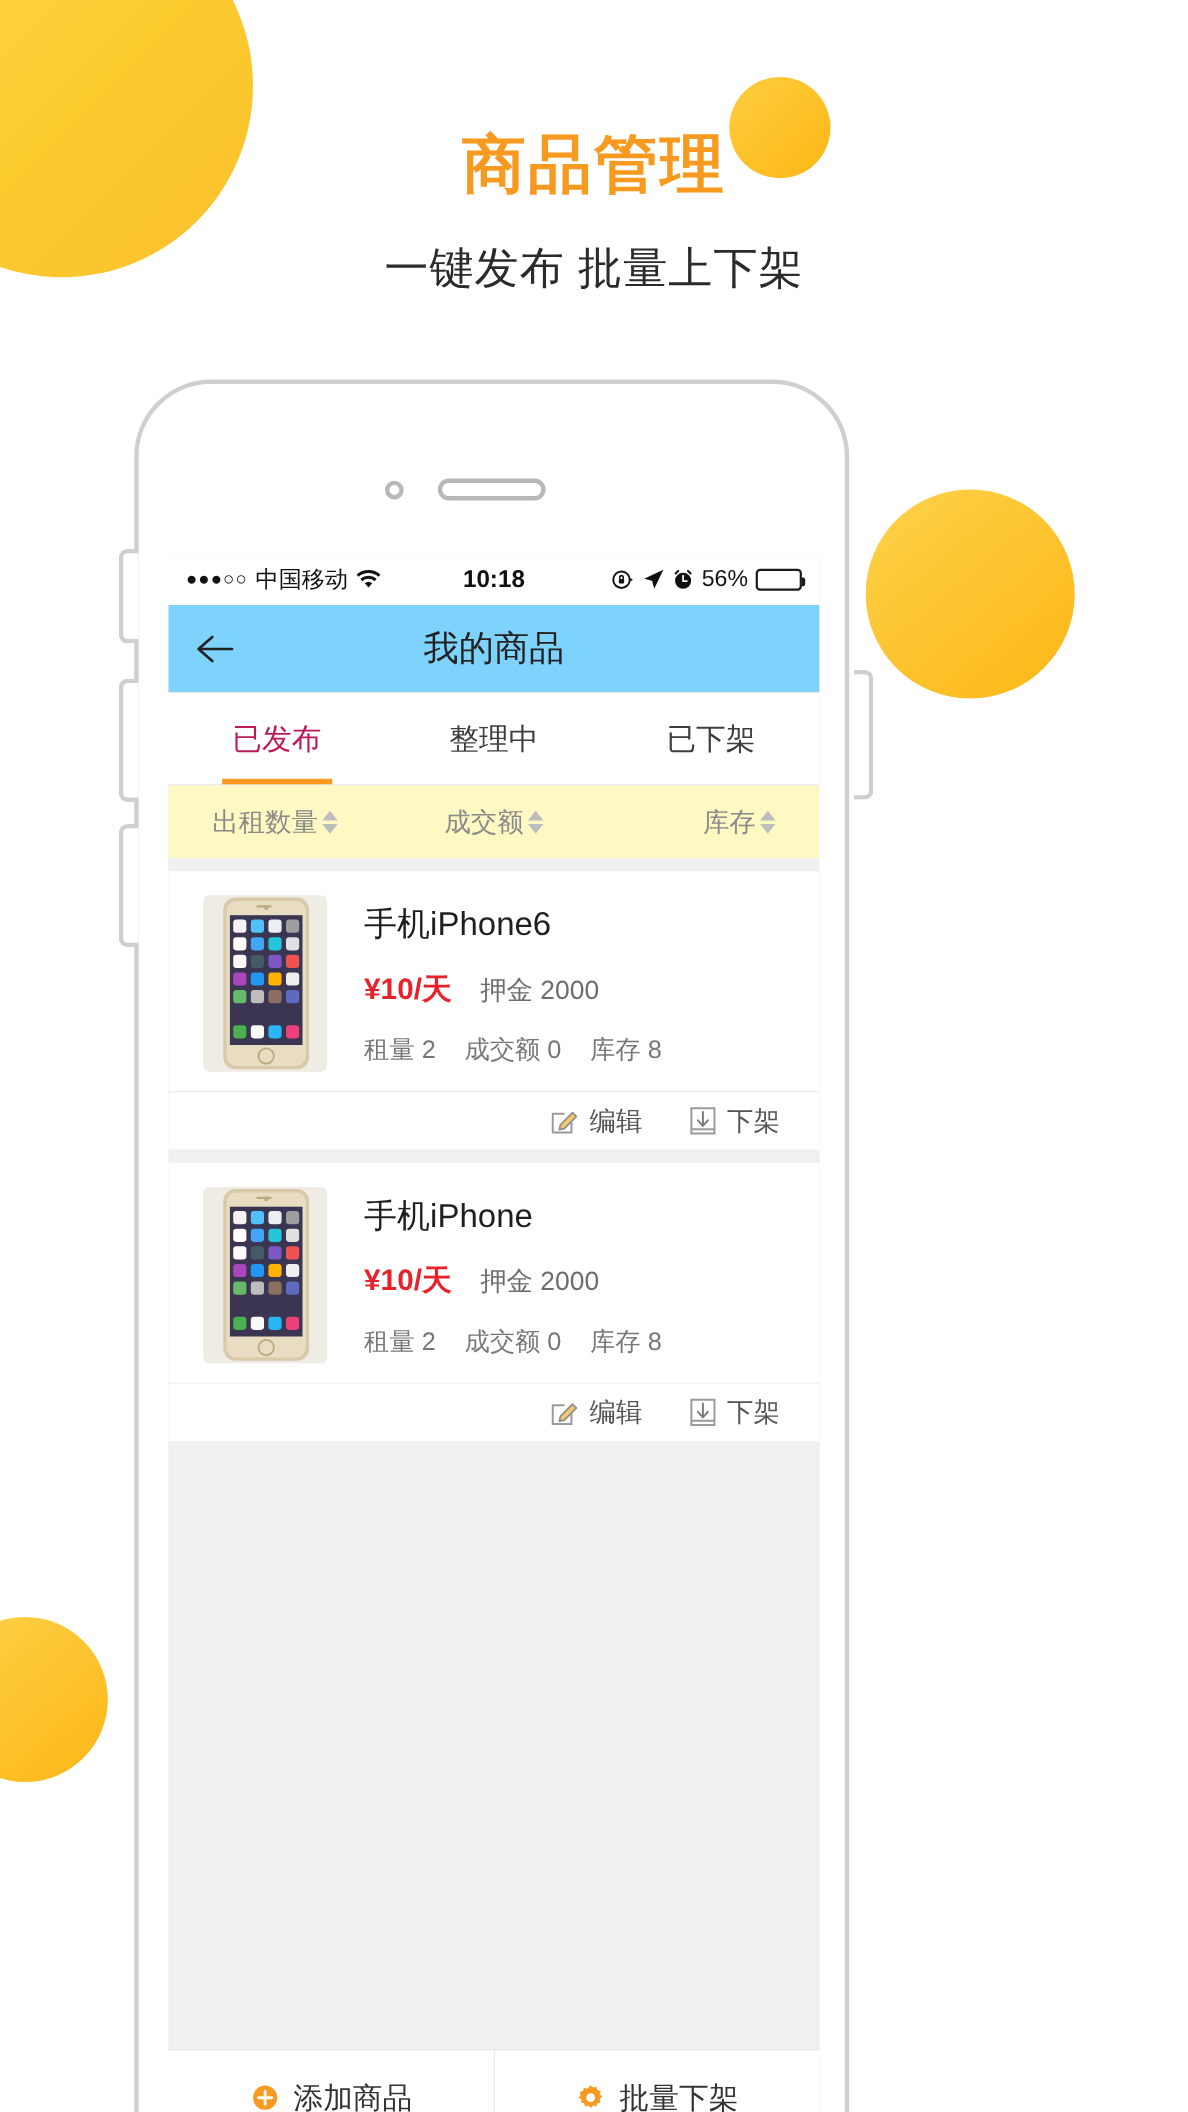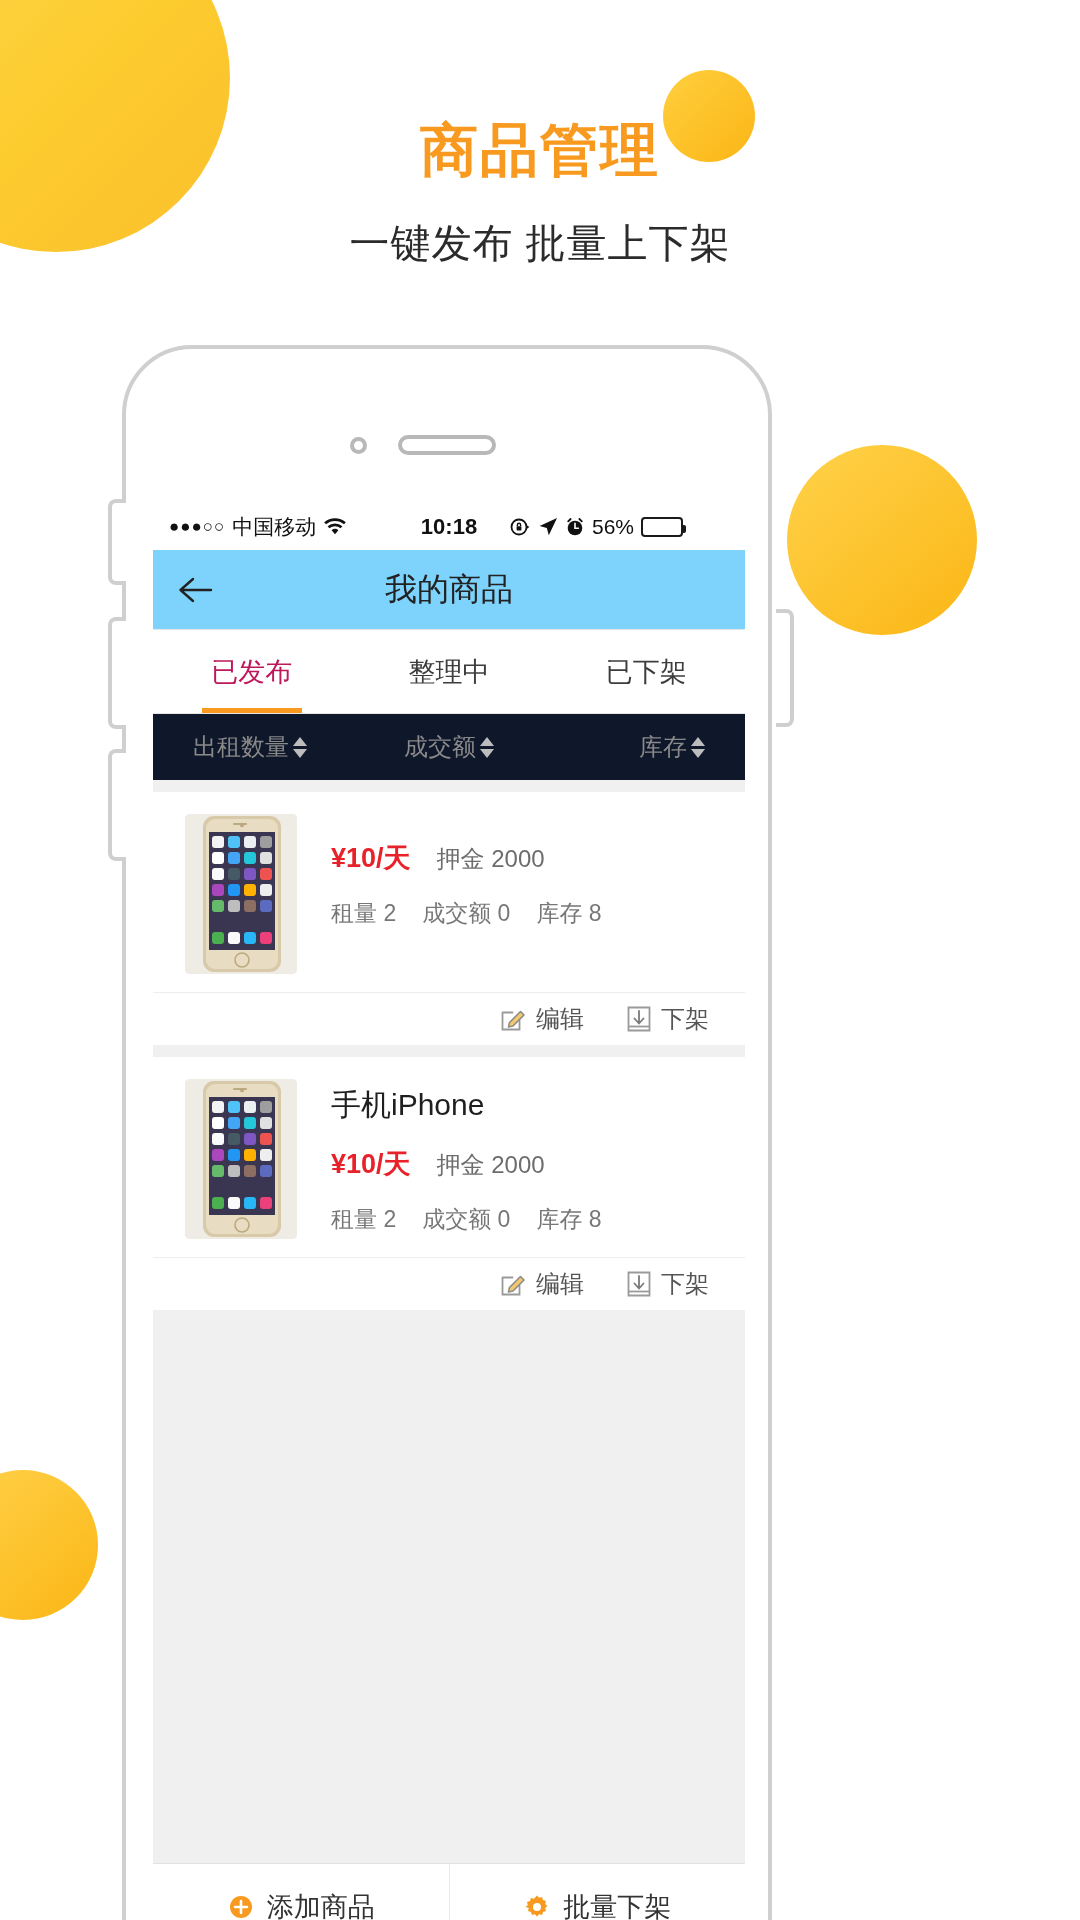--- a/index.html
+++ b/index.html
@@ -76,21 +76,21 @@
   }
 
   
   #status-bar {
     height:46px; background:#ffffff; display:flex; align-items:center;
     padding:0 16px; font-size:21px; color:#111; flex:none;
   }
   #status-left { display:flex; align-items:center; gap:7px; width:220px; }
   .sig-dots { letter-spacing:1px; font-size:17px; }
   #status-center { flex:1; text-align:center; font-weight:bold; font-size:22px; }
-  #status-right { width:220px; display:flex; align-items:center; justify-content:flex-start; gap:7px; }
+  #status-right { width:220px; display:flex; align-items:center; justify-content:flex-end; gap:7px; }
   #battery-pct { font-size:21px; }
   #battery-shell {
     width:42px; height:20px; border:2px solid #1a1a1a; border-radius:4px;
     position:relative; padding:2px;
   }
   #battery-fill { height:100%; background:#111; border-radius:1px; }
   #battery-shell:after {
     content:""; position:absolute; right:-5px; top:6px; width:3px; height:8px;
     background:#1a1a1a; border-radius:0 2px 2px 0;
   }
@@ -108,21 +108,21 @@
   #tab-bar { height:84px; background:#ffffff; display:flex; border-bottom:1px solid #e6e6e6; flex:none; }
   .tab { flex:1; display:flex; flex-direction:column; align-items:center;
          justify-content:center; position:relative; font-size:27px; color:#3d3d3d; }
   .tab.active { color:#be185d; }
   .tab.active .tab-underline {
     position:absolute; bottom:0; left:50%; transform:translateX(-50%);
     width:100px; height:5px; background:#F79A1F;
   }
 
   
-  #sort-bar { height:66px; background:#0f172a; display:flex; align-items:center; flex:none; }
+  #sort-bar { height:66px; background:#fef9c3; display:flex; align-items:center; flex:none; }
   .sort-cell { flex:1; display:flex; align-items:center; justify-content:center;
                gap:4px; font-size:24px; color:#8a8a8a; }
   .sort-cell:nth-child(1) { justify-content:flex-start; padding-left:40px; }
   .sort-cell:nth-child(3) { justify-content:flex-end; padding-right:40px; }
   .sort-arrows { display:flex; flex-direction:column; gap:3px; }
   .arr-up, .arr-dn { width:0; height:0; border-left:7px solid transparent;
                      border-right:7px solid transparent; }
   .arr-up { border-bottom:9px solid #bdbdbd; }
   .arr-dn { border-top:9px solid #bdbdbd; }
 
@@ -305,20 +305,21 @@
                 <rect x="59" y="86" width="12" height="12" rx="3" fill="#8d6e63"></rect>
                 <rect x="75" y="86" width="12" height="12" rx="3" fill="#5c6bc0"></rect>
                 <rect x="27" y="118" width="12" height="12" rx="3" fill="#4caf50"></rect>
                 <rect x="43" y="118" width="12" height="12" rx="3" fill="#fafafa"></rect>
                 <rect x="59" y="118" width="12" height="12" rx="3" fill="#29b6f6"></rect>
                 <rect x="75" y="118" width="12" height="12" rx="3" fill="#ec407a"></rect>
               </g>
             </svg>
           </div>
           <div class="prod-info">
+            <div class="prod-name">手机iPhone6</div>
             <div class="price-line">
               <span class="price">¥10/天</span>
               <span class="deposit">押金 2000</span>
             </div>
             <div class="stats-line">
               <span>租量 2</span>
               <span>成交额 0</span>
               <span>库存 8</span>
             </div>
           </div>

